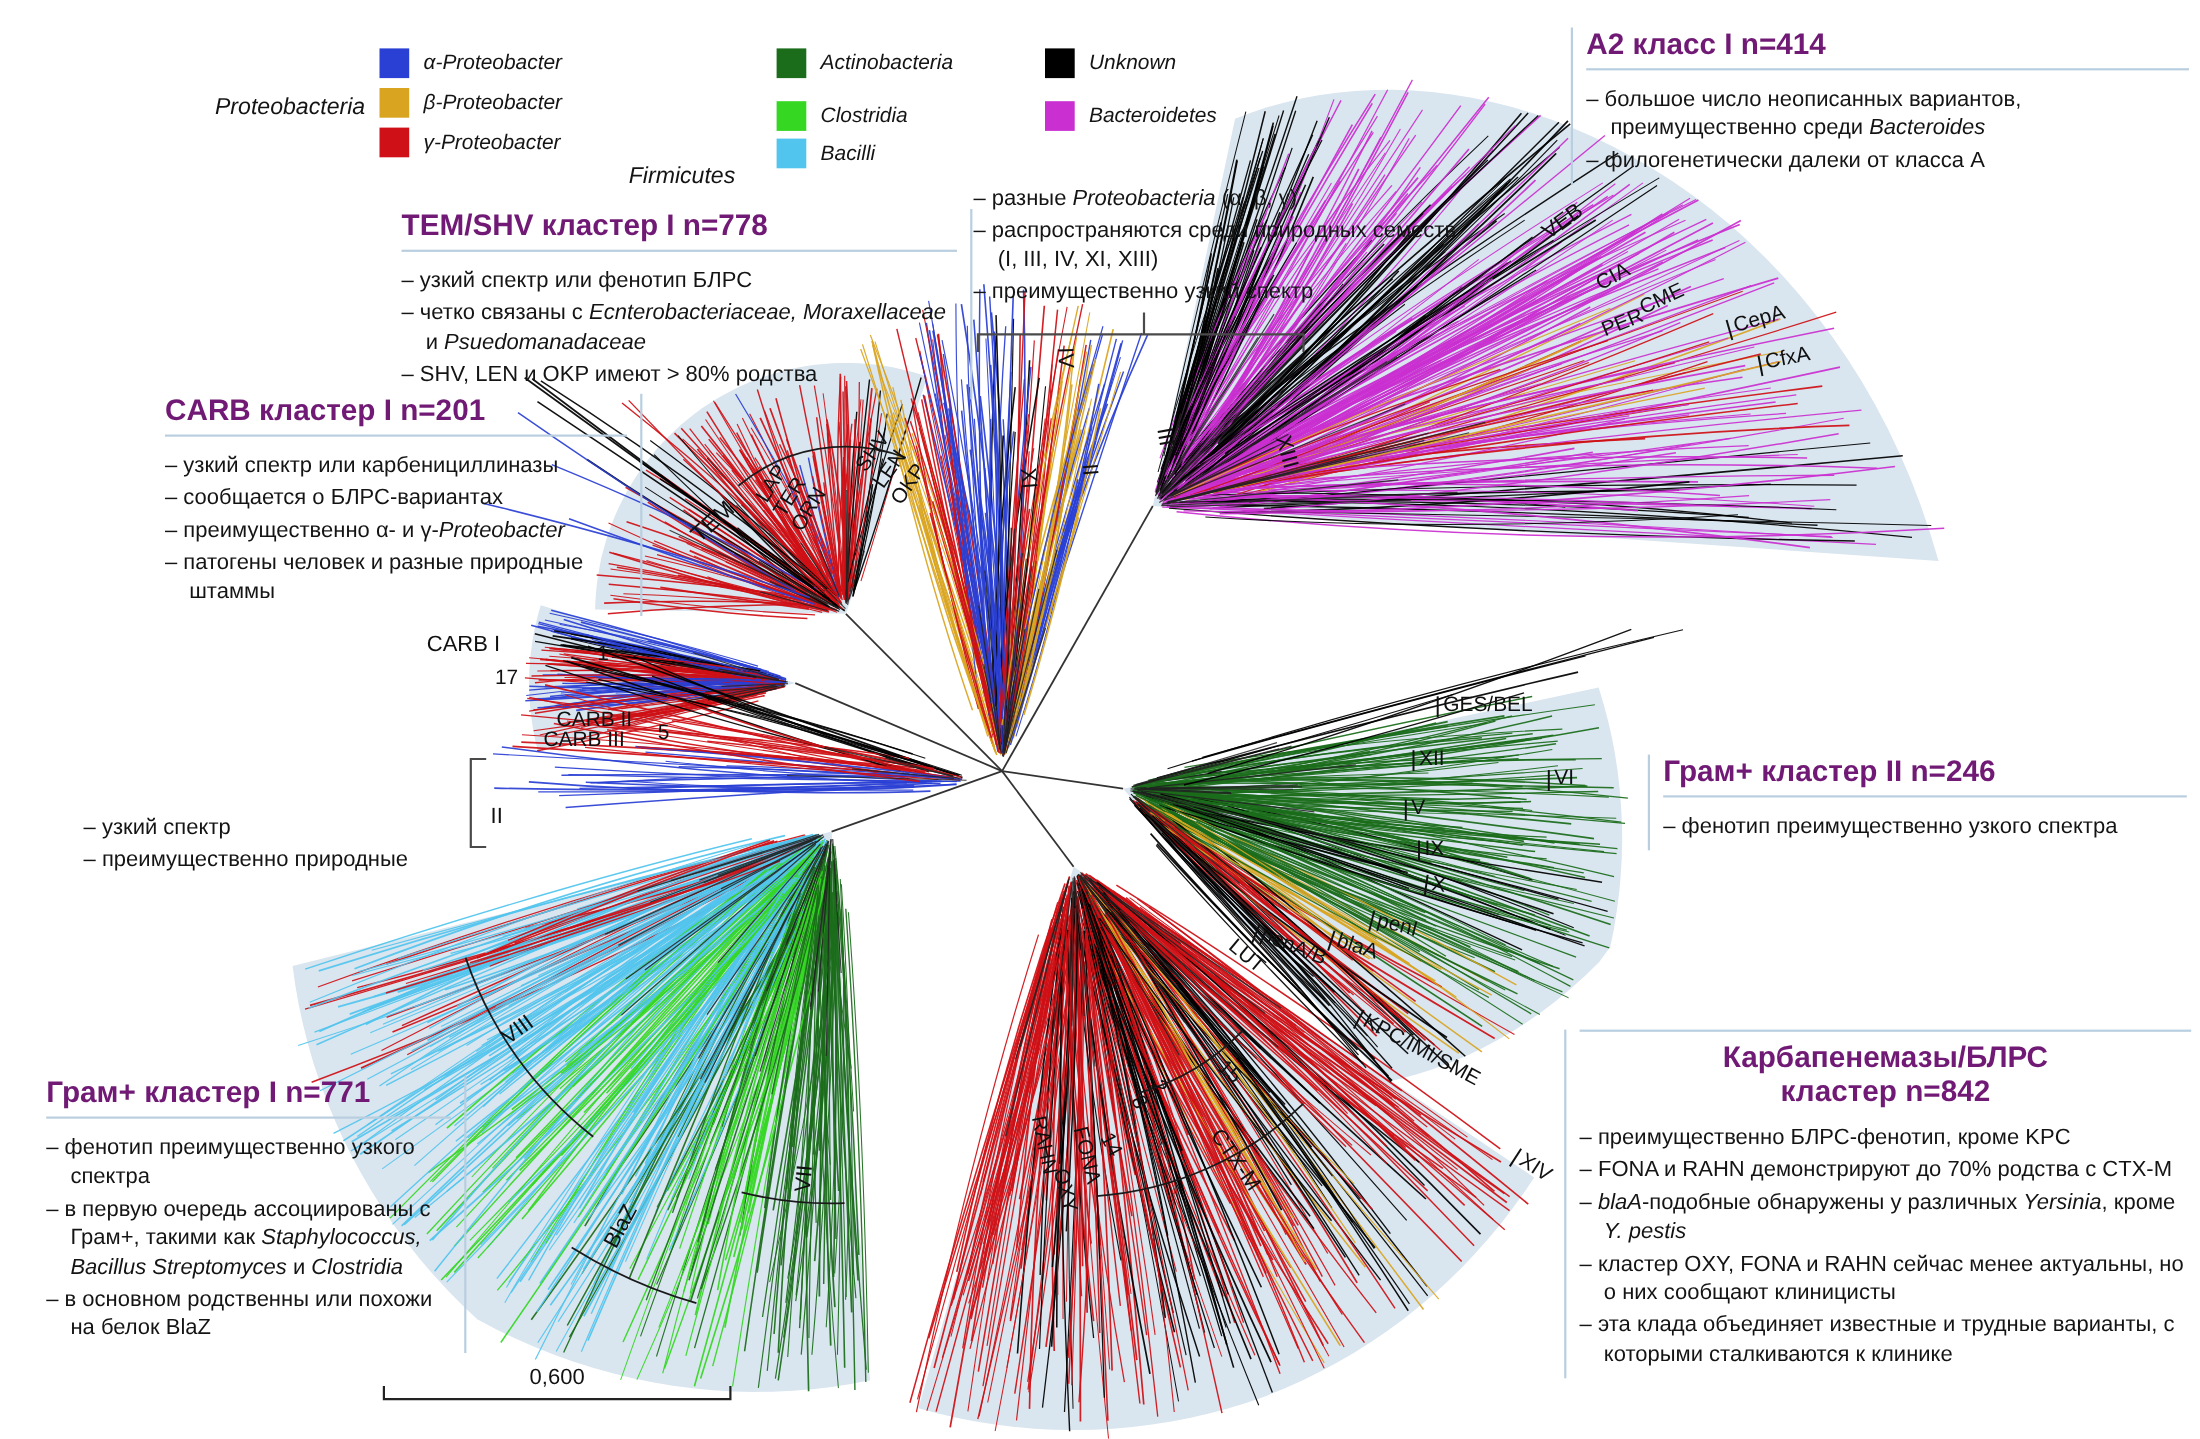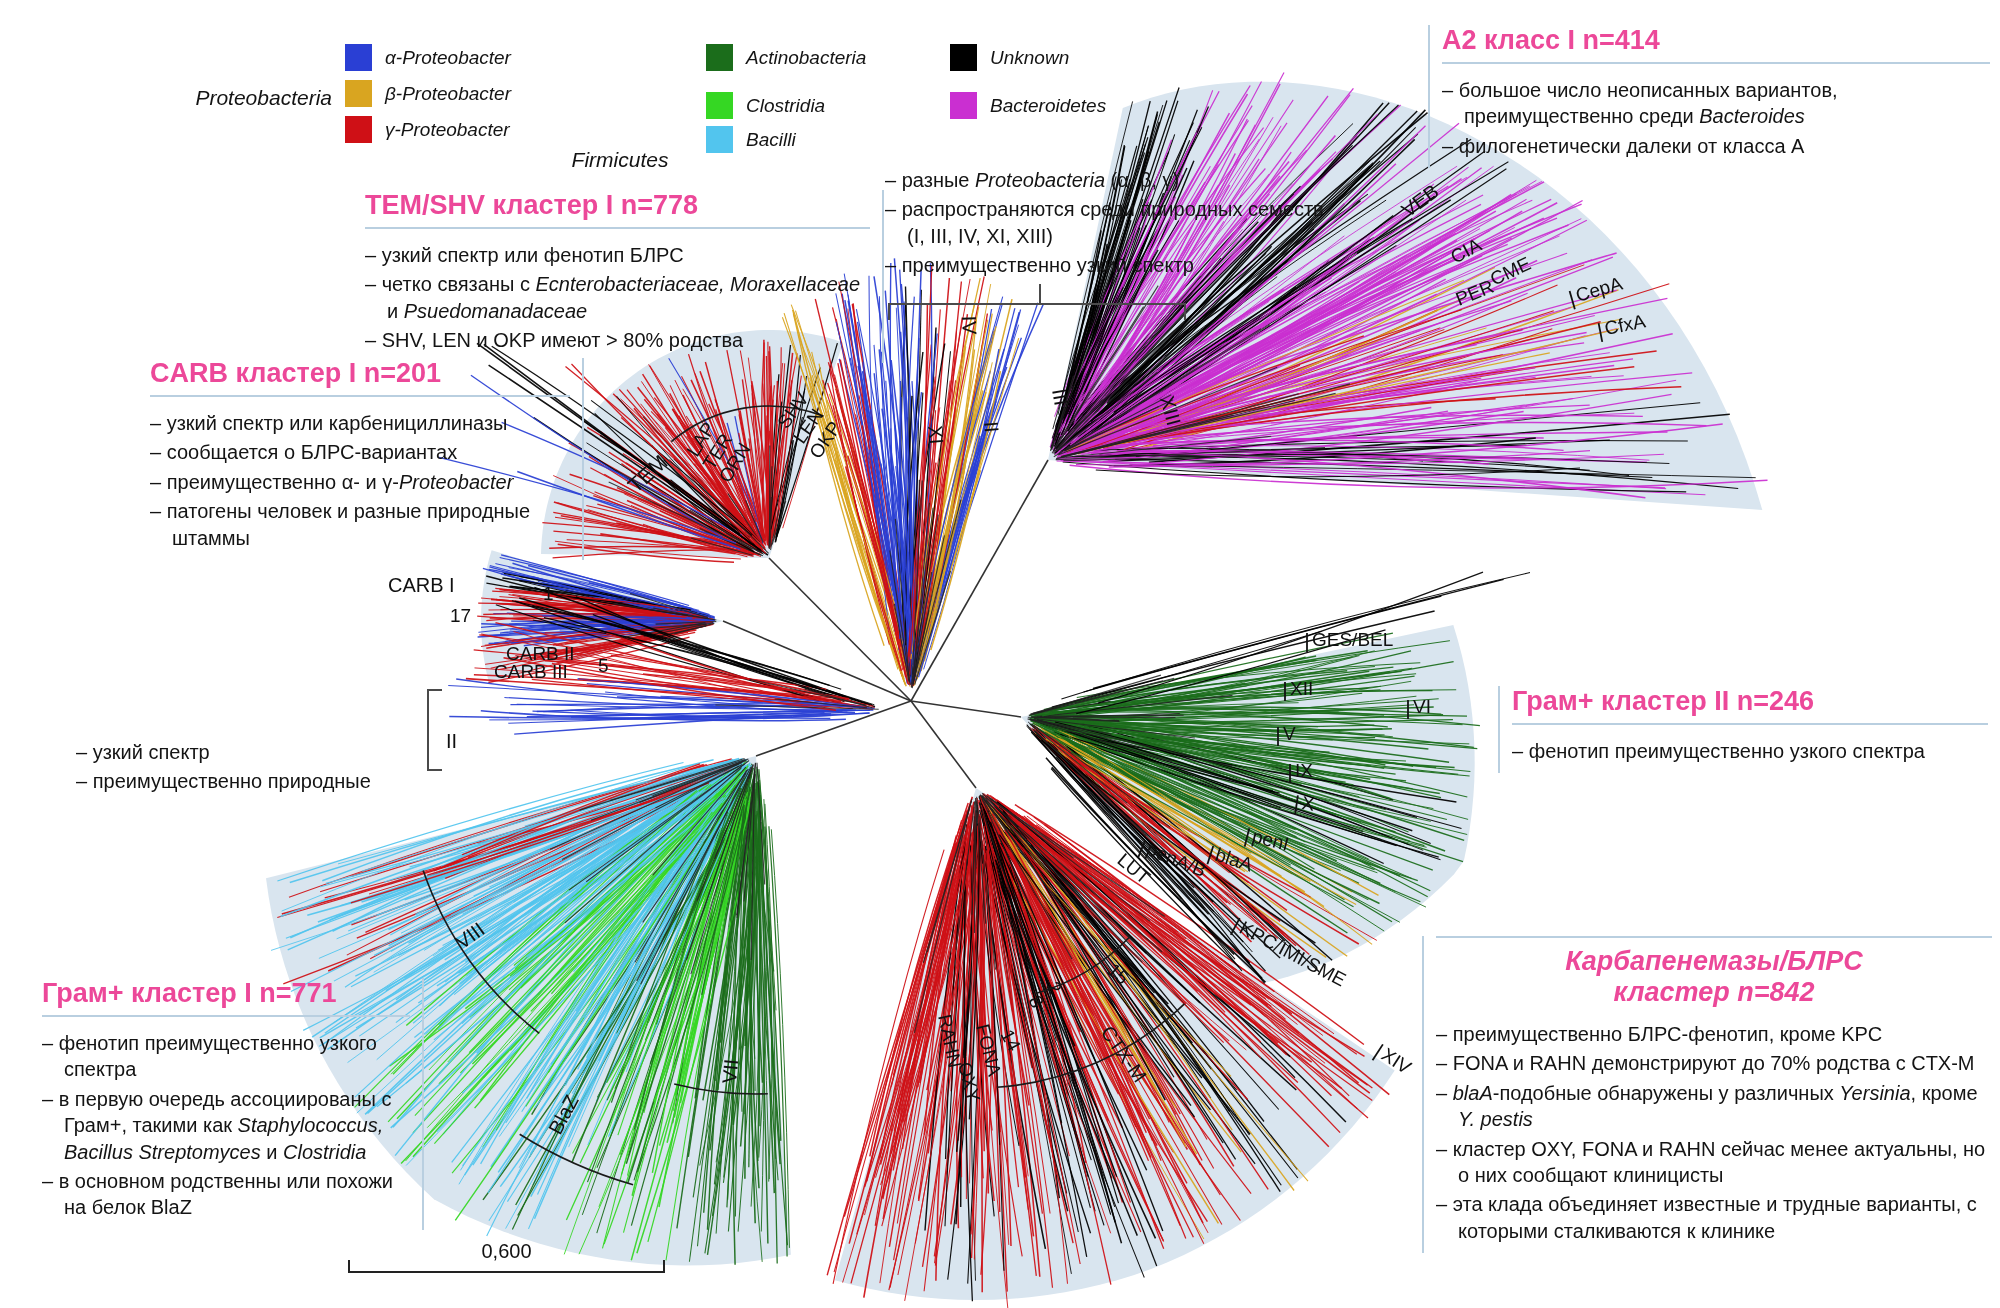--- a/index.html
+++ b/index.html
@@ -10,28 +10,28 @@
   .it{font-style:italic;}
   
   #legend{position:absolute;left:0;top:0;width:2000px;height:170px;}
   .swatch{position:absolute;width:27px;height:27px;}
   .leglabel{position:absolute;font-size:19px;line-height:27px;white-space:nowrap;font-style:italic;}
   .leggroup{position:absolute;font-size:21px;font-style:italic;white-space:nowrap;}
   #legend-group1{left:150px;top:86px;width:182px;text-align:right;}
   #legend-group2{left:548px;top:104px;width:144px;text-align:center;margin-top:44px;}
   
   .annot{position:absolute;z-index:5;}
-  .annot h3{color:#ec4899;font-size:27px;line-height:1.15;font-weight:bold;margin:0 0 8px 0;
+  .annot h3{color:#701a75;font-size:27px;line-height:1.15;font-weight:bold;margin:0 0 8px 0;
             border-bottom:2px solid #b9cfe0;padding-bottom:6px;}
   .annot ul{list-style:none;margin:0;padding:2px 0 6px 0;}
   .annot li{font-size:20px;line-height:1.32;padding-left:22px;text-indent:-22px;margin:3px 0;}
   .edge-right{border-right:2px solid #b9cfe0;padding-right:12px;}
   .edge-left{border-left:2px solid #b9cfe0;padding-left:12px;}
   .rule-top h3{border-bottom:none;border-top:2px solid #b9cfe0;padding-top:8px;padding-bottom:0;}
-  .center h3{text-align:center;white-space:pre-line;font-style:italic;}
+  .center h3{text-align:center;white-space:pre-line;}
   #annot-temshv{left:365px;top:190px;width:505px;}
   #annot-carb{left:150px;top:358px;width:420px;}
   #annot-a2{left:1428px;top:25px;width:548px;}
   #annot-topcenter{left:885px;top:162px;width:445px;}
   #annot-gram2{left:1498px;top:686px;width:476px;}
   #annot-karb{left:1422px;top:936px;width:556px;}
   #annot-gram1{left:42px;top:978px;width:368px;}
   #annot-leftmid{left:76px;top:714px;width:338px;margin-top:20px;}
 </style>
 </head>

